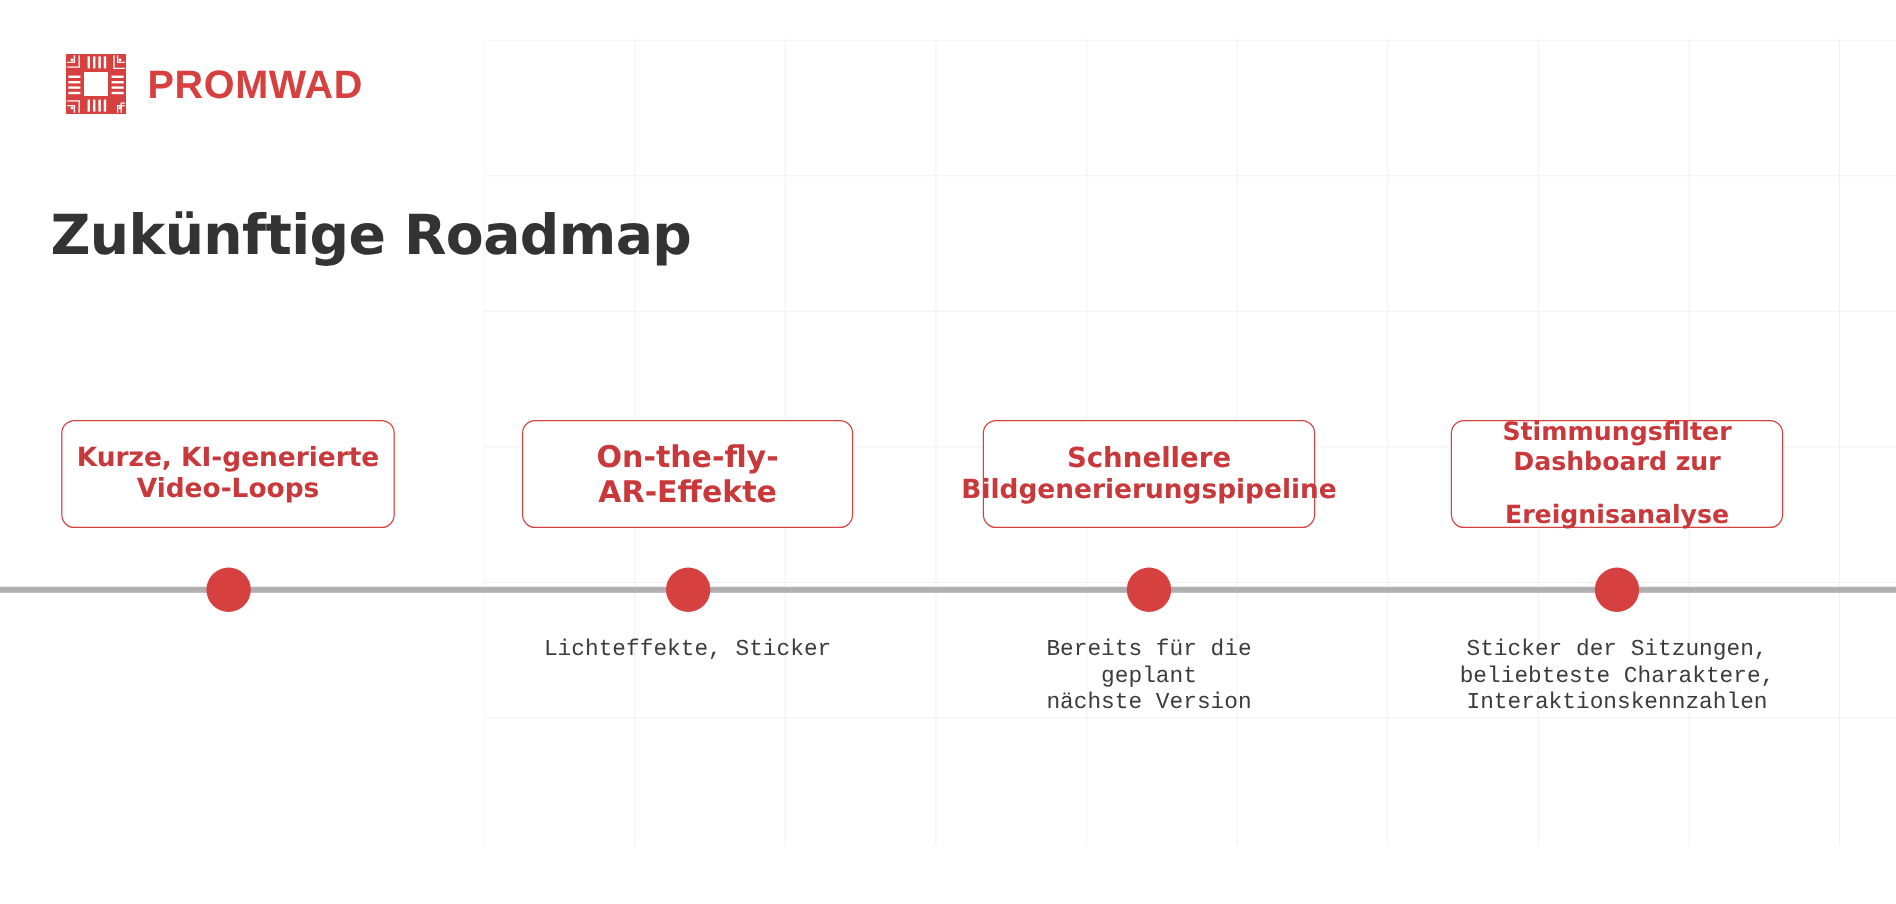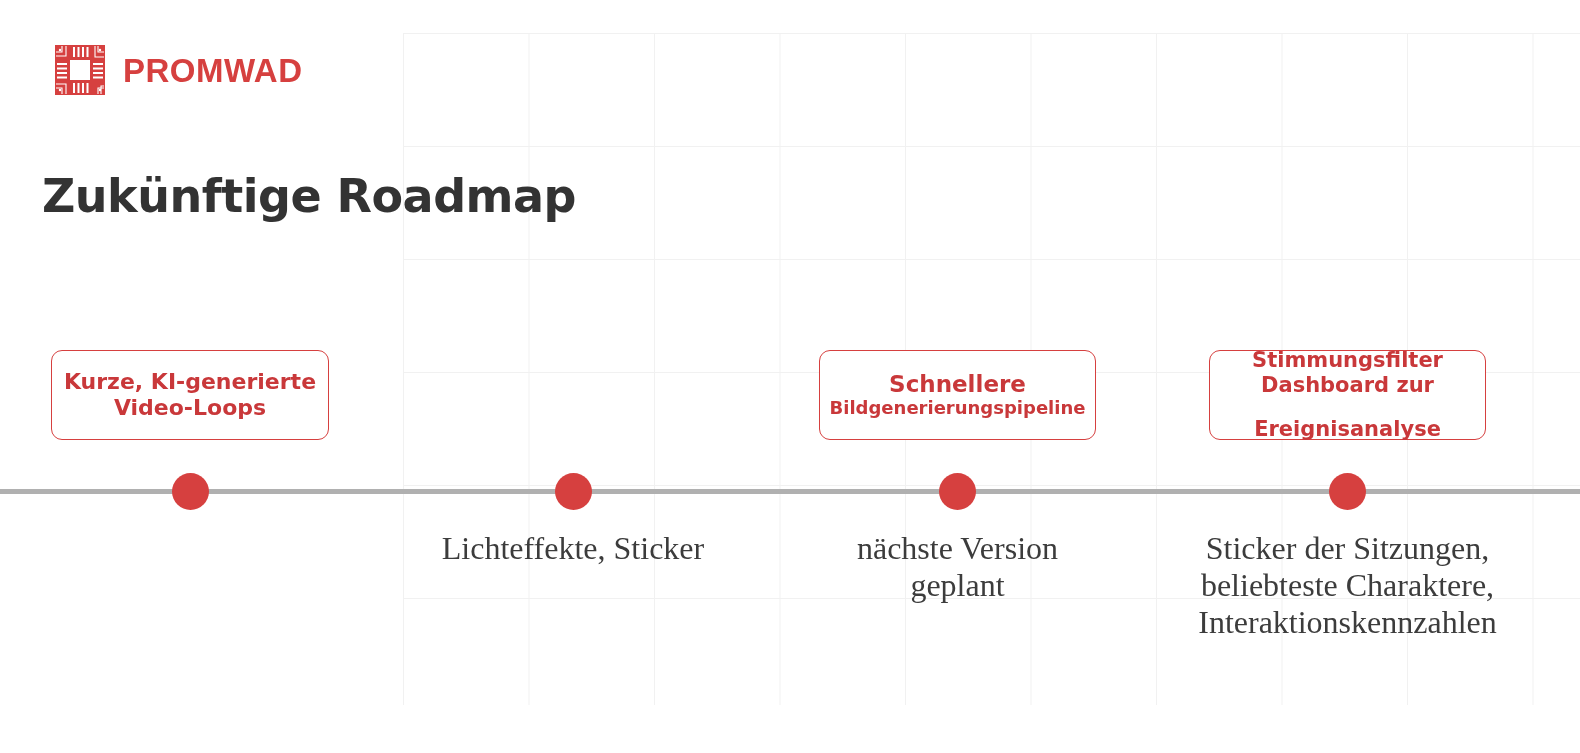--- a/index.html
+++ b/index.html
@@ -126,24 +126,24 @@
     border-radius: 50%;
     background: #D6403F;
   }
 
   .ms-desc {
     position: absolute;
     top: 530px;
     left: -14px;
     right: -14px;
     text-align: center;
-    font-size: 32px;
+    font-size: 19px;
     color: #3c3c3c;
     line-height: 1.16;
-    font-family: Liberation Serif, serif;
+    font-family: Liberation Mono, monospace;
   }
   .ms-desc-line { display: block; white-space: nowrap; }
 </style>
 </head>
 <body>
 
 <div id="slide">
 
   <div id="grid-layer"></div>
 
@@ -195,34 +195,39 @@
 
   <div id="milestones">
       <div class="milestone" style="left: 51px; width: 278px;">
         <div class="ms-card">
           <span class="ms-card-line" style="font-size: 22px;">Kurze, KI-generierte</span>
           <span class="ms-card-line" style="font-size: 22px;">Video-Loops</span>
         </div>
         <div class="ms-dot"></div>
       </div>
       <div class="milestone" style="left: 435px; width: 276px;">
+        <div class="ms-card">
+          <span class="ms-card-line" style="font-size: 25px;">On-the-fly-</span>
+          <span class="ms-card-line" style="font-size: 25px;">AR-Effekte</span>
+        </div>
         <div class="ms-dot"></div>
         <div class="ms-desc">
           <span class="ms-desc-line">Lichteffekte, Sticker</span>
         </div>
       </div>
       <div class="milestone" style="left: 819px; width: 277px;">
         <div class="ms-card">
           <span class="ms-card-line" style="font-size: 23px;">Schnellere</span>
-          <span class="ms-card-line" style="font-size: 18px; text-align: center;">Bildgenerierungspipeline</span>
+          <span class="ms-card-line" style="font-size: 22px; text-align: center;">Bildgenerierungspipeline</span>
         </div>
         <div class="ms-dot"></div>
         <div class="ms-desc">
+          <span class="ms-desc-line">Bereits für die</span>
+          <span class="ms-desc-line">geplant</span>
           <span class="ms-desc-line">nächste Version</span>
-          <span class="ms-desc-line">geplant</span>
         </div>
       </div>
       <div class="milestone" style="left: 1209px; width: 277px;">
         <div class="ms-card">
           <span class="ms-card-line" style="font-size: 21px;">Stimmungsfilter</span>
           <span class="ms-card-line" style="font-size: 21px;">Dashboard zur</span>
           <span class="ms-card-line" style="font-size: 21px; margin-top: 20px;">Ereignisanalyse</span>
         </div>
         <div class="ms-dot"></div>
         <div class="ms-desc">

